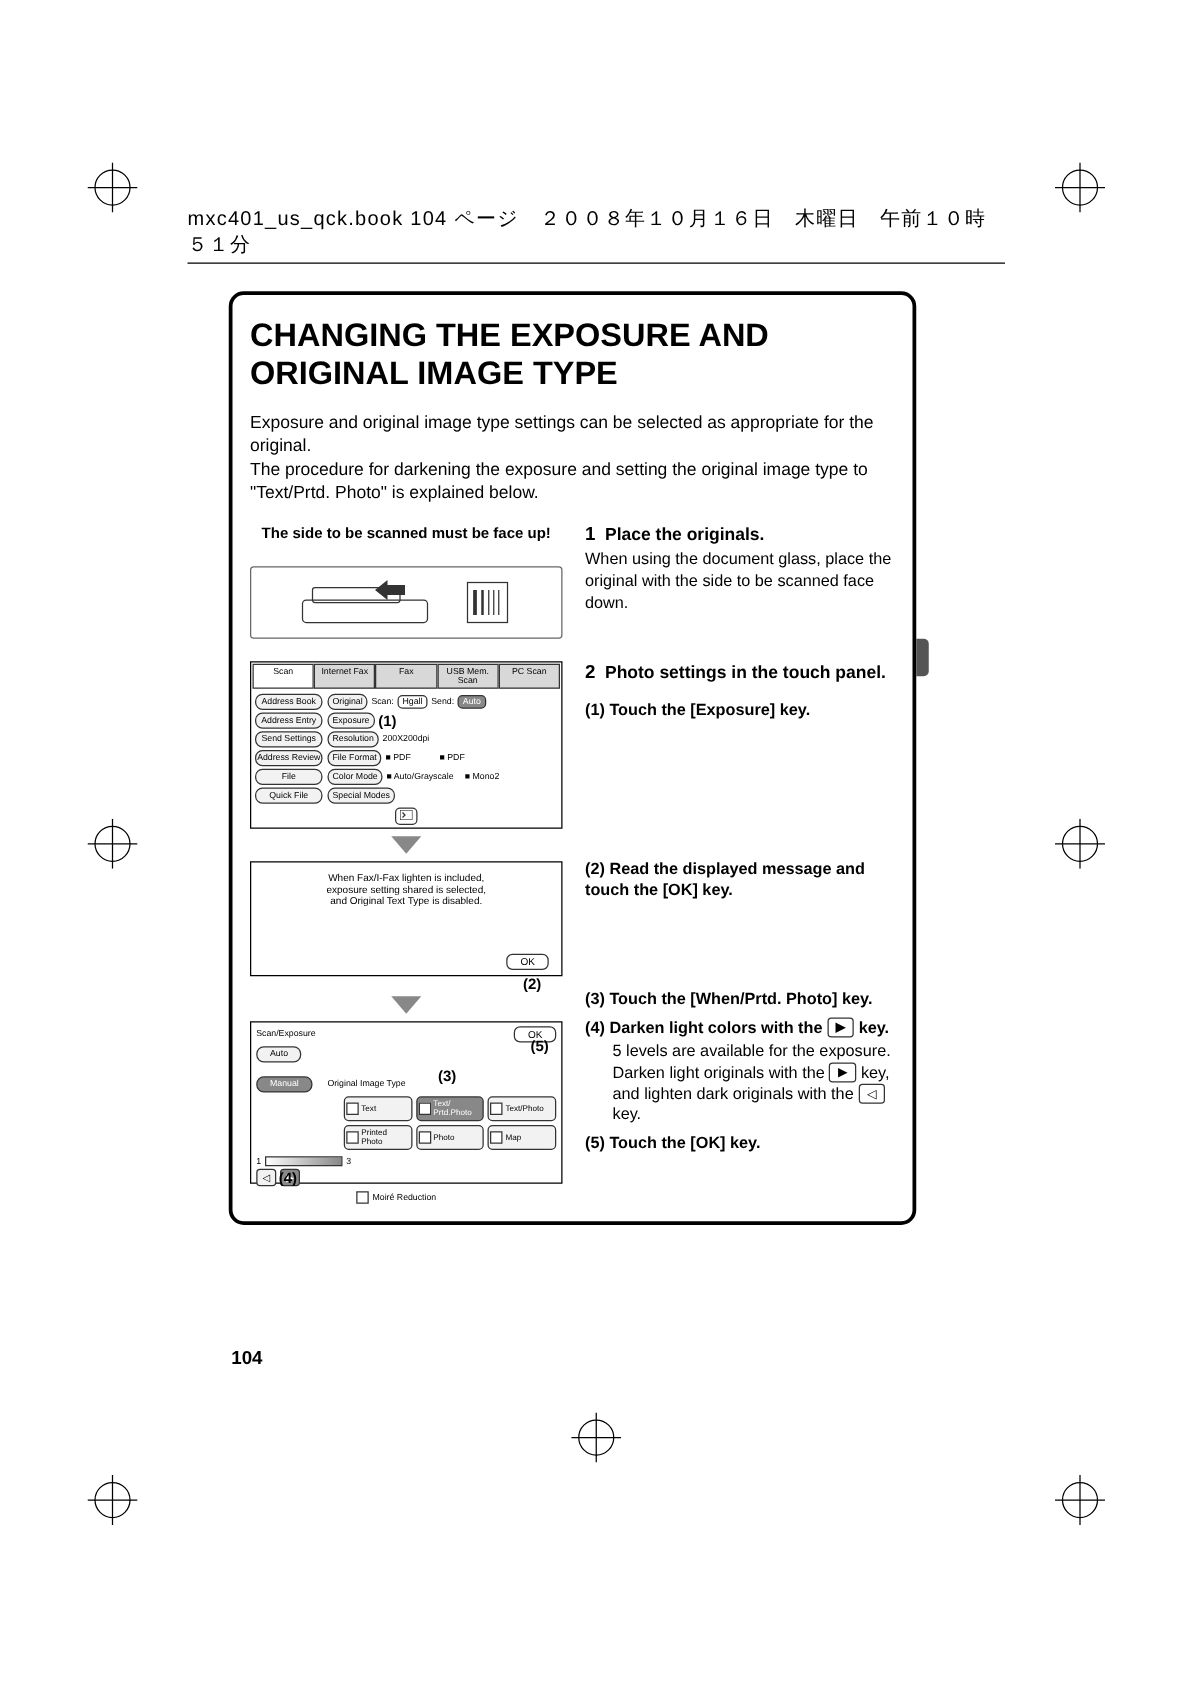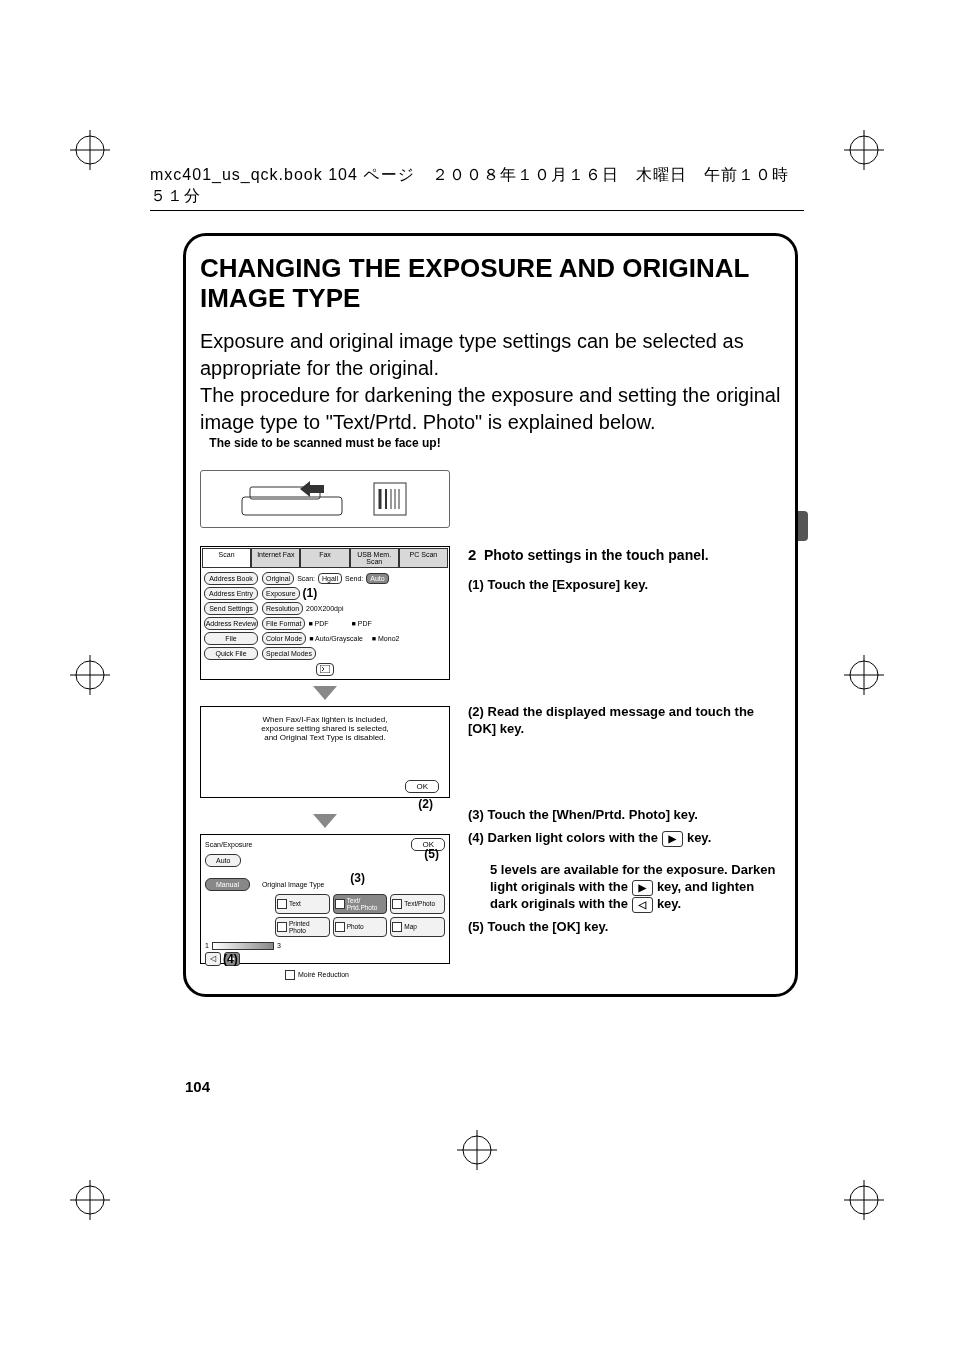--- a/index.html
+++ b/index.html
@@ -36,44 +36,44 @@
     font-size: 16px;
     border-bottom: 1px solid #000;
     padding-bottom: 3px;
     letter-spacing: 1px;
   }
 
   .content-frame {
     position: absolute;
     top: 233px;
     left: 183px;
-    width: 615px;
+    width: 550px;
     border: 3px solid #000;
-    border-radius: 23px;
+    border-radius: 12px;
     padding: 12px 14px 30px 14px;
     box-sizing: border-box;
   }
   .tab-nub {
     position: absolute;
     right: -13px;
     top: 275px;
     width: 10px;
     height: 30px;
     background: #555;
     border-radius: 0 4px 4px 0;
   }
 
   h1.page-title {
     font-size: 26px;
     font-weight: bold;
     margin: 6px 0 14px 0;
     line-height: 1.15;
   }
 
-  .intro { font-size: 20px; line-height: 1.35; }
+  .intro { font-size: 14px; line-height: 1.35; margin-bottom: 16px; }
 
   .two-col { display: flex; gap: 18px; }
   .left-col { width: 250px; flex-shrink: 0; }
   .right-col { flex: 1; }
 
   .face-up-caption {
     font-weight: bold;
     font-size: 12px;
     text-align: center;
     margin-bottom: 20px;
@@ -274,20 +274,27 @@
         <svg viewBox="0 0 40 40">
           <rect x="4" y="4" width="32" height="32" fill="none" stroke="#333"></rect>
           <line x1="10" y1="10" x2="10" y2="30" stroke="#333" stroke-width="3"></line>
           <line x1="16" y1="10" x2="16" y2="30" stroke="#333" stroke-width="2"></line>
           <line x1="21" y1="10" x2="21" y2="30" stroke="#333"></line>
           <line x1="25" y1="10" x2="25" y2="30" stroke="#333"></line>
           <line x1="29" y1="10" x2="29" y2="30" stroke="#333"></line>
         </svg>
       </div>
     </div>
+    <div class="right-col">
+      <div class="right-sect">
+        <span class="step-num">1</span>
+        <span class="step-title">Place the originals.</span>
+        <div class="step-body">When using the document glass, place the original with the side to be scanned face down.</div>
+      </div>
+    </div>
   </div>
 
   <div class="two-col" style="margin-top:18px">
     <div class="left-col">
 
       <div class="panel-mock" style="height:130px; overflow:hidden;">
         <div class="tp-tabs">
           <div class="tp-tab first">Scan</div>
           <div class="tp-tab">Internet Fax</div>
           <div class="tp-tab">Fax</div>
@@ -440,21 +447,21 @@
       </ul>
 
       <ul class="sub-list" style="margin-top:70px">
         <li>
           <span class="sub-num">(3)</span>
           <b>Touch the [When/Prtd. Photo] key.</b>
         </li>
         <li style="margin-top:6px">
           <span class="sub-num">(4)</span>
           <b><span>Darken light colors with the </span><span class="inline-key-btn">▶</span><span> key.</span></b>
-          <div style="margin-left:22px; margin-top:15px; font-weight:bold">
+          <div style="margin-left:22px; margin-top:2px; font-weight:normal">
             <span>5 levels are available for the exposure. Darken light originals with the </span><span class="inline-key-btn">▶</span><span> key, and lighten dark originals with the </span><span class="inline-key-btn">◁</span><span> key.</span>
           </div>
         </li>
         <li style="margin-top:6px">
           <span class="sub-num">(5)</span>
           <b>Touch the [OK] key.</b>
         </li>
       </ul>
     </div>
   </div>

